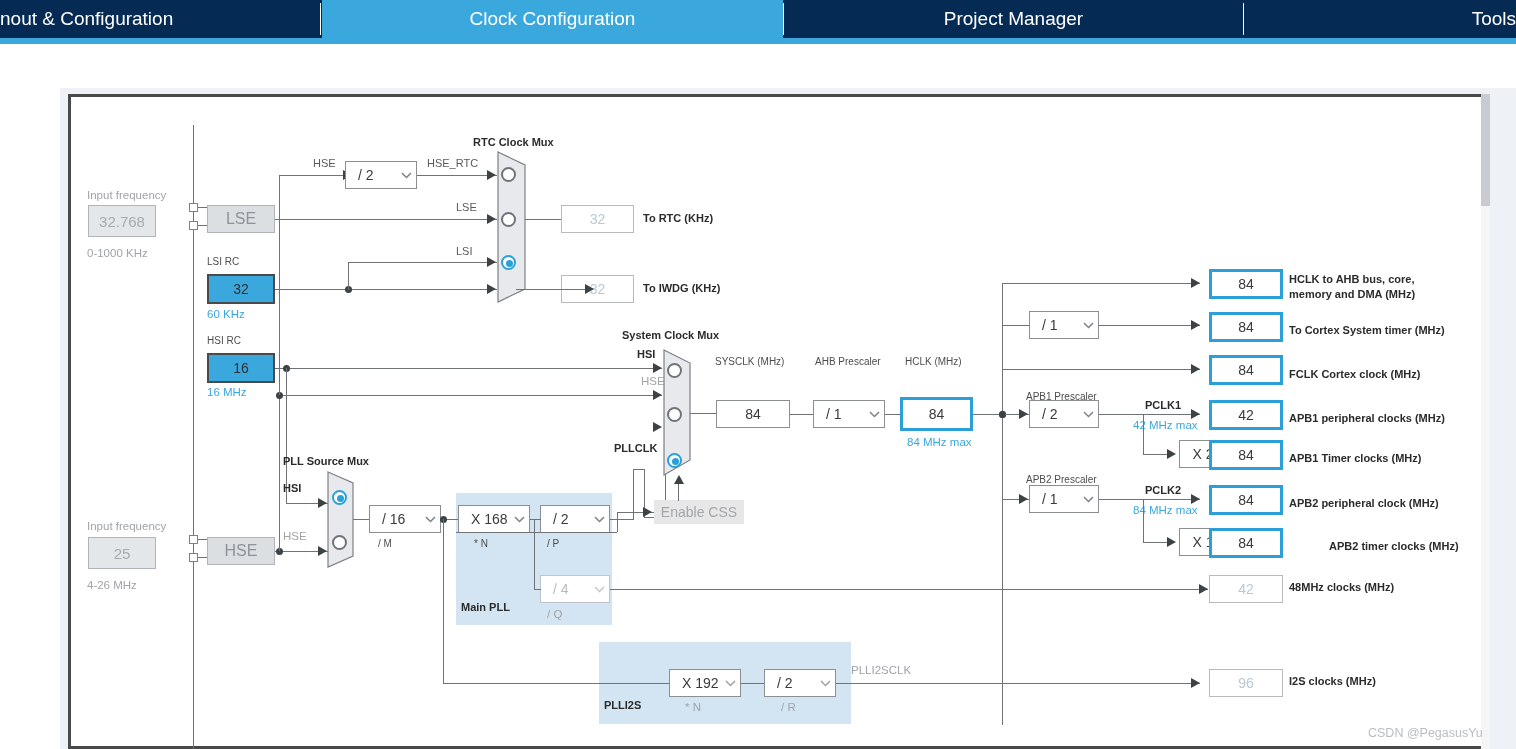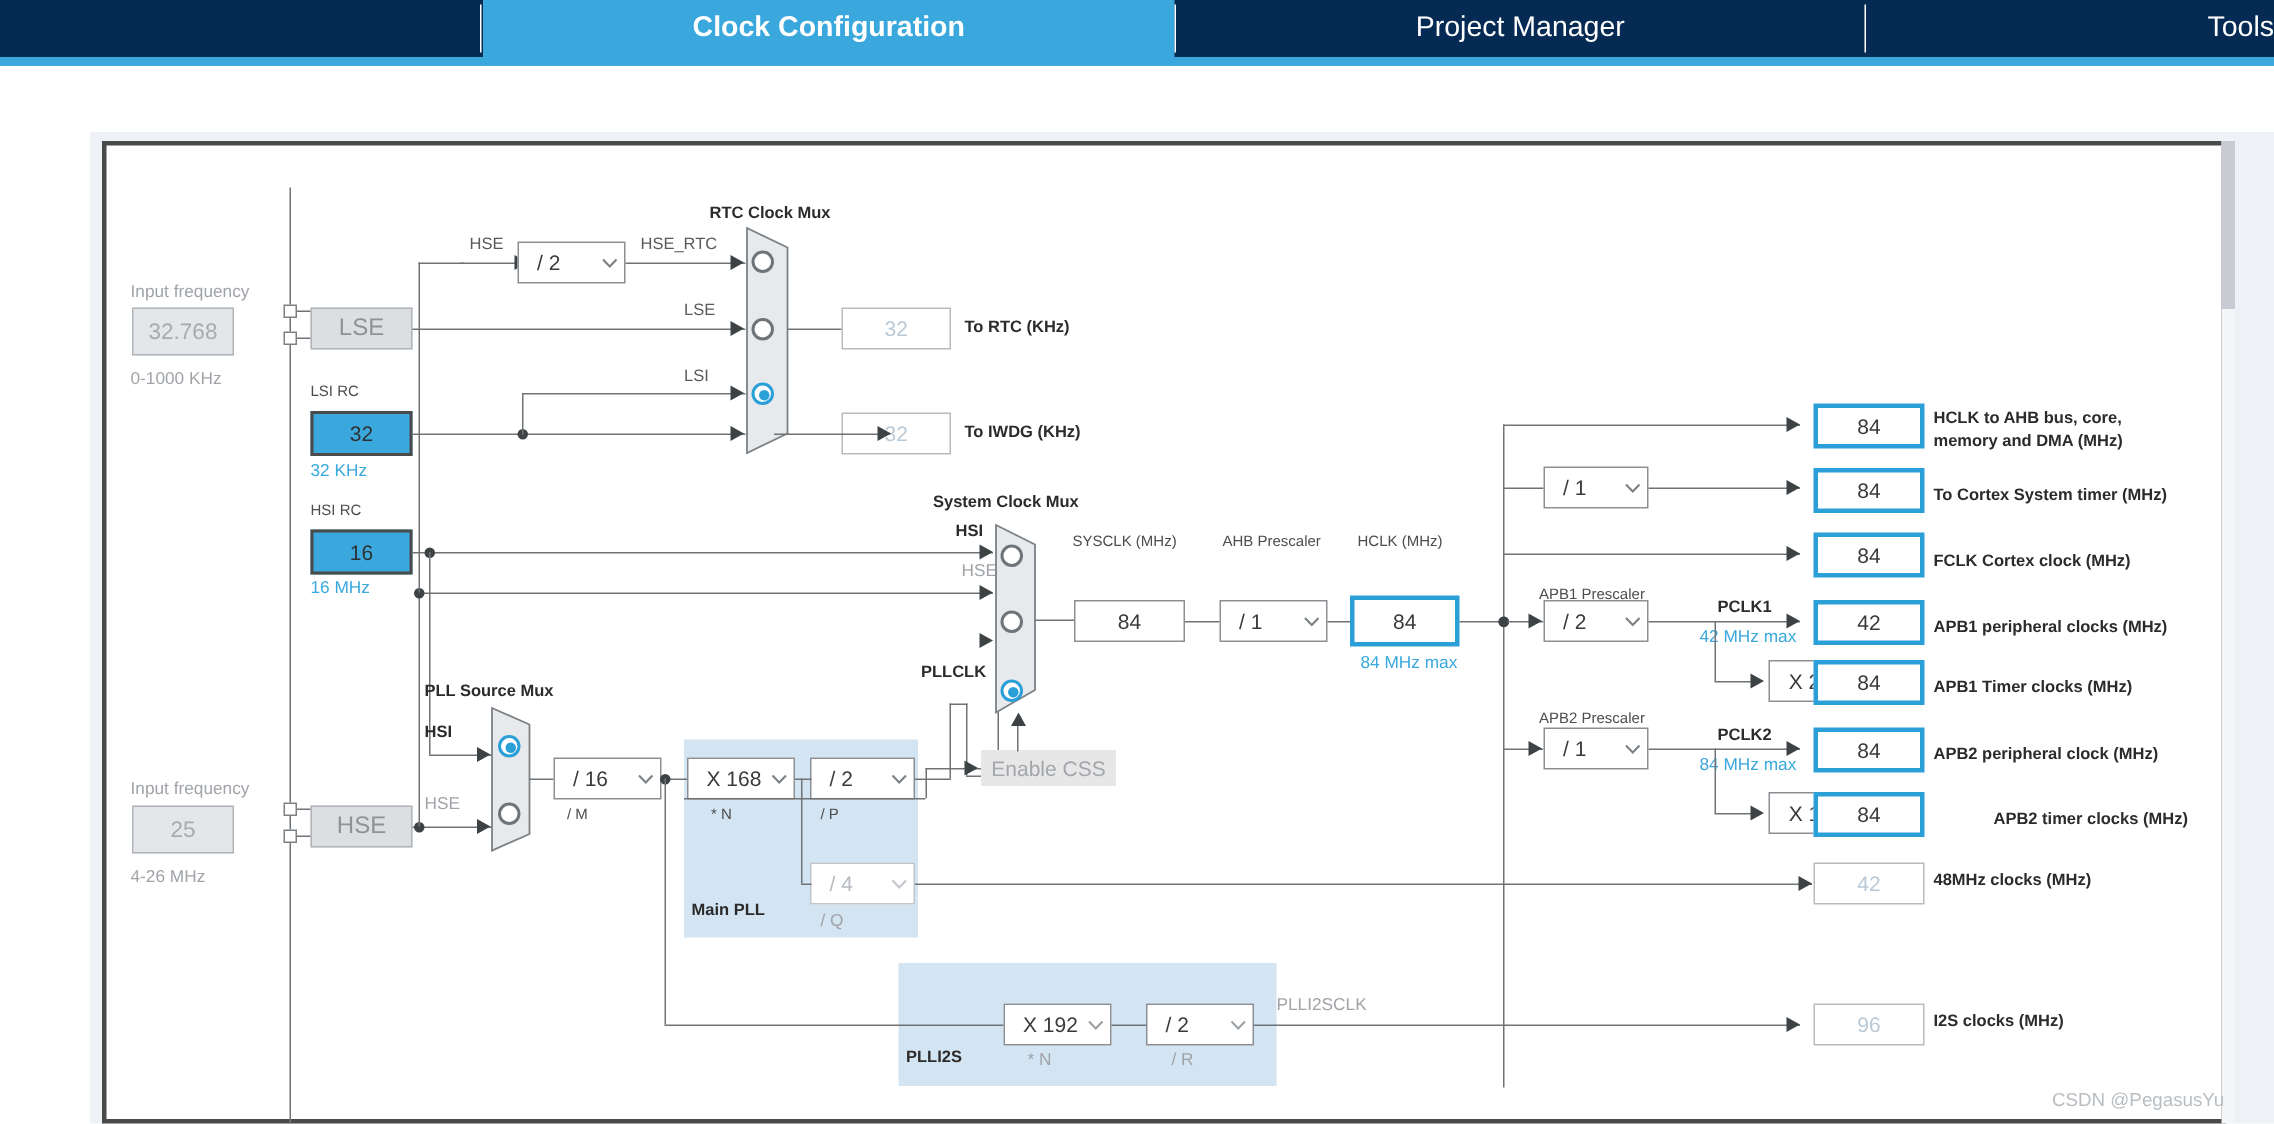--- a/index.html
+++ b/index.html
@@ -129,22 +129,25 @@
   }
   #watermark{
     position:absolute;left:1368px;top:726px;font-size:12.5px;color:#b9bec3;
     white-space:nowrap;
   }
 </style>
 </head>
 <body>
 
 <div id="tabbar">
+  <div class="tab inactive" style="left:0px;width:322px;justify-content:flex-start;padding-left:0px;">
+    <span>nout &amp; Configuration</span>
+  </div>
   <div class="tab-sep" style="left:320px;"></div>
-  <div class="tab active" style="left:322px;width:461px;font-weight:bold;">
+  <div class="tab active" style="left:322px;width:461px;">
     <span>Clock Configuration</span>
   </div>
   <div class="tab-sep" style="left:783px;"></div>
   <div class="tab inactive" style="left:784px;width:459px;">
     <span>Project Manager</span>
   </div>
   <div class="tab-sep" style="left:1243px;"></div>
   <div class="tab inactive" style="left:1244px;width:272px;justify-content:flex-end;">
     <span>Tools</span>
   </div>
@@ -220,21 +223,21 @@
     <span>LSE</span>
   </div>
 
   <div class="wire wh" style="left:204px;top:122px;width:222px;"></div>
   <div class="arrow" style="left:416px;top:117px;"></div>
 
   <div class="lbl" style="left:136px;top:159px;">LSI RC</div>
   <div class="vbox src" style="left:136px;top:177px;width:68px;height:30px;">
     <span>32</span>
   </div>
-  <div class="lbl-blue" style="left:136px;top:211px;">32 KHz</div>
+  <div class="lbl-blue" style="left:136px;top:211px;">60 KHz</div>
 
   <div class="wire wh" style="left:204px;top:192px;width:222px;"></div>
   <div class="dot" style="left:274px;top:189px;"></div>
   <div class="wire wv" style="left:277px;top:165px;height:28px;"></div>
   <div class="wire wh" style="left:277px;top:165px;width:149px;"></div>
   <div class="arrow" style="left:416px;top:160px;"></div>
   <div class="arrow" style="left:416px;top:187px;"></div>
 
   <div class="lbl-small" style="left:242px;top:60px;">HSE</div>
   <div class="wire wh" style="left:236px;top:78px;width:46px;"></div>

